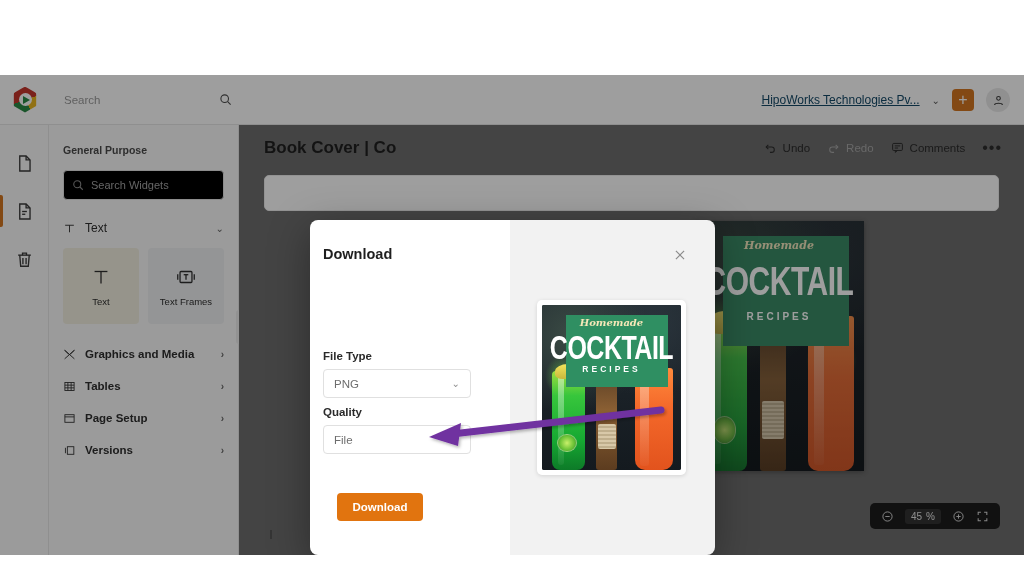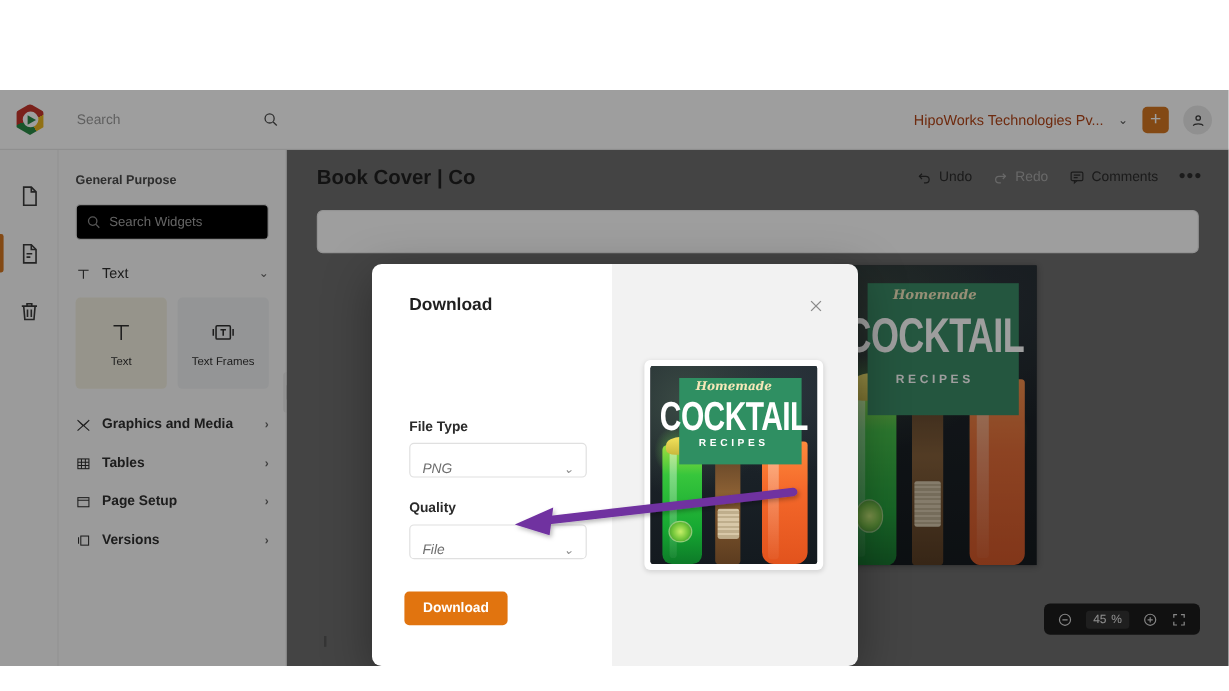--- a/index.html
+++ b/index.html
@@ -59,21 +59,21 @@
     margin-left: 14px; width: 168px; height: 28px;
     display: flex; align-items: center; justify-content: space-between;
   }
   #search-box .ph { font-size: 11.5px; color: #9a9a9a; }
   .ico-svg { display: block; }
 
   #topbar-right {
     position: absolute; right: 14px; top: 0; height: 50px;
     display: flex; align-items: center; gap: 12px;
   }
-  #org-name { font-size: 12px; color: #c2410c; }
+  #org-name { font-size: 12px; color: #0c4a6e; text-decoration: underline; }
   #org-chevron { color: #5a5a5a; font-size: 10px; }
   #plus-btn {
     width: 22px; height: 22px; border-radius: 4px;
     background: #e1740f; color: #fff;
     display: flex; align-items: center; justify-content: center;
     font-size: 16px; line-height: 1; font-weight: 400;
   }
   #avatar-btn {
     width: 24px; height: 24px; border-radius: 50%;
     background: #e9e9e9;
@@ -297,42 +297,41 @@
   #modal {
     position: absolute; left: 310px; top: 145px;
     width: 405px; height: 335px;
     border-radius: 8px; overflow: hidden;
     display: flex;
     box-shadow: 0 10px 40px rgba(0,0,0,.35);
     z-index: 50;
   }
   #modal-left {
     width: 200px; background: #ffffff;
-    padding: 26px 26px 0 31px; position: relative;
+    padding: 26px 26px 0 13px; position: relative;
   }
   #modal-right {
     flex: 1; background: #f2f2f2; position: relative;
   }
   #modal-title { font-size: 14.5px; font-weight: 700; color: #1f1f1f; }
   #close-btn {
     position: absolute; right: 26px; top: 26px;
     width: 18px; height: 18px; color: #8a8a8a;
     display: flex; align-items: center; justify-content: center;
   }
   .field-label {
     font-size: 11.5px; font-weight: 700; color: #2a2a2a; margin-bottom: 7px;
   }
   #filetype-group { margin-top: 88px; }
-  #quality-group { margin-top: 20px; }
+  #quality-group { margin-top: 8px; }
   .select-box {
     width: 148px; height: 29px;
     border: 1px solid #e0e0e0; border-radius: 4px; background: #fff;
-    display: flex; align-items: flex-end; justify-content: space-between;
+    display: flex; align-items: center; justify-content: space-between;
     padding: 0 10px;
-    font-style: italic;
   }
   .select-box .val { font-size: 11.5px; color: #6d6d6d; }
   .select-box .chev { color: #8f8f8f; font-size: 10px; }
   #download-btn {
     position: absolute; left: 27px; top: 273px;
     width: 86px; height: 28px;
     background: #e1740f; border-radius: 4px;
     color: #fff; font-size: 11.5px; font-weight: 700;
     display: flex; align-items: center; justify-content: center;
   }

